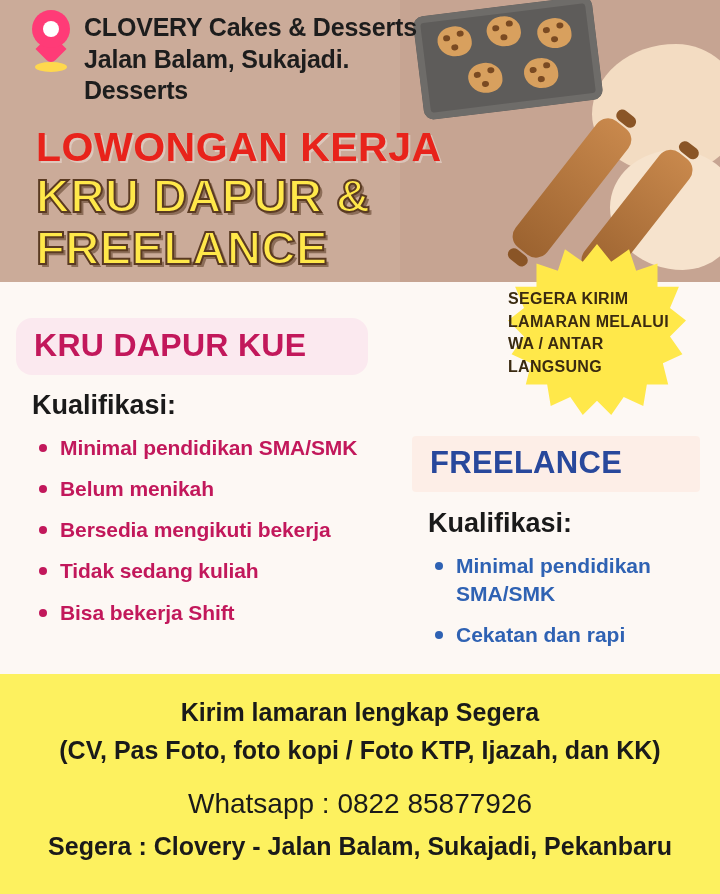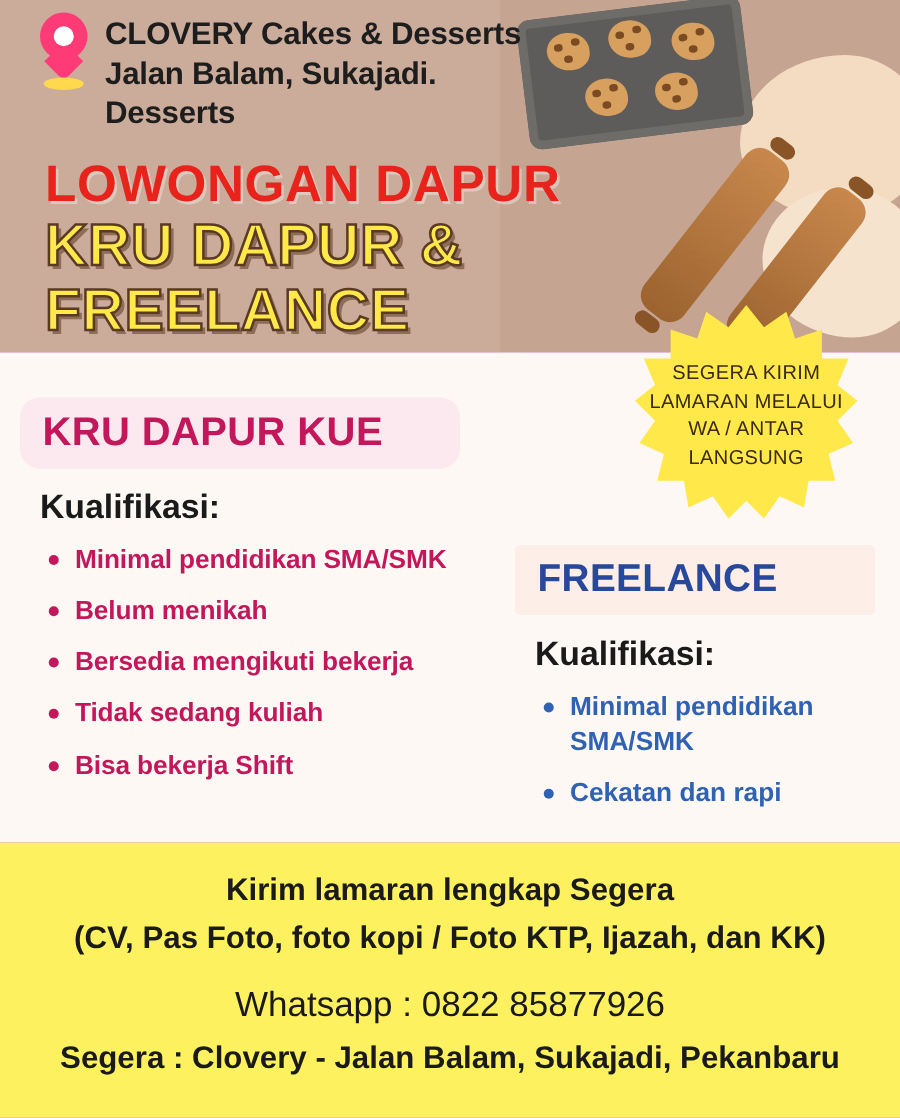--- a/index.html
+++ b/index.html
@@ -5,21 +5,21 @@
   * { box-sizing: border-box; margin: 0; padding: 0; }
   html, body {
     width: 720px; height: 894px;
     font-family: "Liberation Sans", sans-serif;
     background: #ffffff;
     overflow: hidden;
   }
   .poster {
     position: relative;
     width: 720px; height: 894px;
-    background: #d946ef;
+    background: #0f172a;
   }
 
   
   .header {
     position: relative;
     width: 720px; height: 282px;
     background: #c9a896;
     overflow: hidden;
   }
   .header-bg-left {
@@ -165,23 +165,23 @@
     width: 178px; height: 178px;
     z-index: 5;
   }
   .badge .star {
     position: absolute; inset: 0;
     background: #ffe84a;
     clip-path: polygon(50% 0%, 58% 10%, 68% 3%, 72% 15%, 84% 11%, 84% 24%, 96% 24%, 91% 36%, 100% 43%, 91% 52%, 98% 62%, 87% 67%, 90% 79%, 78% 79%, 76% 91%, 65% 86%, 58% 96%, 50% 88%, 42% 96%, 35% 86%, 24% 91%, 22% 79%, 10% 79%, 13% 67%, 2% 62%, 9% 52%, 0% 43%, 9% 36%, 4% 24%, 16% 24%, 16% 11%, 28% 15%, 32% 3%, 42% 10%);
   }
   .badge .badge-text {
     position: absolute; left: 0; right: 0; top: 44px;
-    text-align: center;
+    text-align: left;
     font-size: 16px;
-    font-weight: normal;
+    font-weight: bold;
     color: #3a2a10;
     line-height: 1.42;
     letter-spacing: 0.3px;
   }
 
   .sec-title {
     display: inline-block;
     font-size: 32px;
     font-weight: bold;
     letter-spacing: 0.3px;
@@ -308,21 +308,21 @@
       <div class="pin-body"></div>
       <div class="pin-hole"></div>
     </div>
 
     <div class="shop-info">
       <div>CLOVERY Cakes &amp; Desserts</div>
       <div>Jalan Balam, Sukajadi.</div>
       <div>Desserts</div>
     </div>
 
-    <div class="lowongan">LOWONGAN DAPUR</div>
+    <div class="lowongan">LOWONGAN KERJA</div>
     <div class="kru-title">
       <span>KRU DAPUR &amp;</span>
       <span>FREELANCE</span>
     </div>
   </div>
 
   <div class="body-area">
 
     <div class="badge">
       <div class="star"></div>

